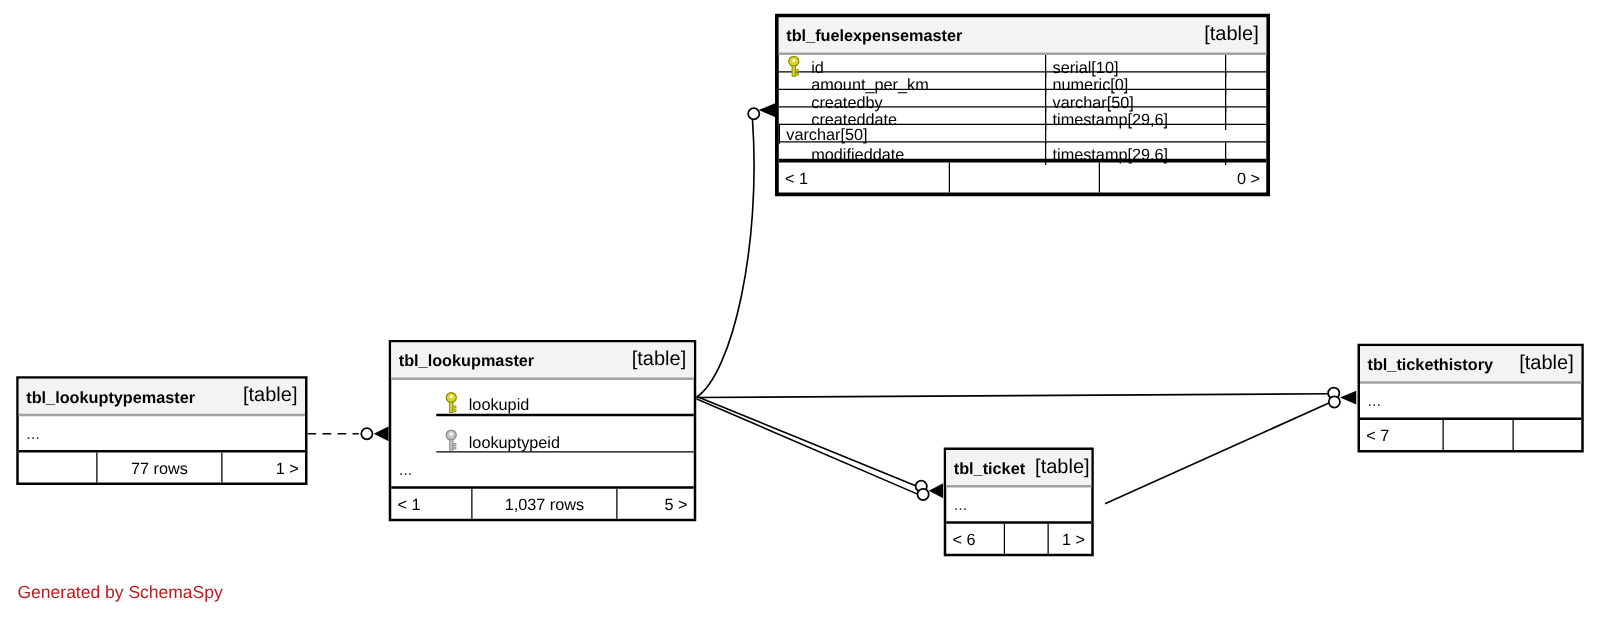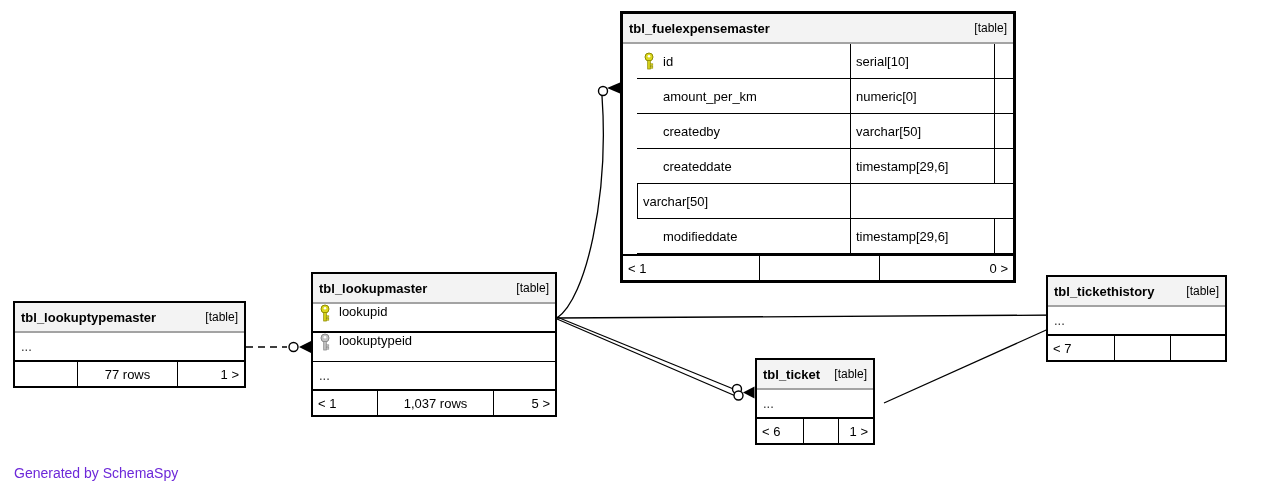--- a/index.html
+++ b/index.html
@@ -11,39 +11,39 @@
   .tbl{
     position:absolute;background:#fff;border:2px solid #000;box-sizing:border-box;
     font-size:13px;
   }
   .tbl.main{border-width:3px;}
   .hdr{
     display:flex;justify-content:space-between;align-items:center;gap:8px;
     background:#f3f3f3;border-bottom:2px solid #a3a3a3;height:28px;padding:0 6px;
     font-weight:bold;white-space:nowrap;
   }
-  .badge{font-weight:normal;font-size:12px;}
+  .badge{font-weight:normal;font-size:16px;}
   .frow{
     display:grid;grid-template-columns:213px 144px 1fr;align-items:stretch;
-    height:35px;border-bottom:1.5px solid #000;box-sizing:border-box;margin-left:14px;
+    height:14px;border-bottom:1.5px solid #000;box-sizing:border-box;
   }
   .frow:last-of-type{border-bottom:none;}
   .cell{display:flex;align-items:center;}
   .cell.name{padding-left:6px;}
   .cell.type,.cell.extra{border-left:1.5px solid #000;padding-left:5px;}
   .keyspot{width:13px;height:18px;margin-right:7px;flex:0 0 13px;}
-  .row29{display:flex;align-items:flex-start;height:29px;border-bottom:1.5px solid #000;box-sizing:border-box;padding-left:6px;}
+  .row29{display:flex;align-items:flex-end;height:29px;border-bottom:1.5px solid #000;box-sizing:border-box;padding-left:6px;margin-left:36px;}
   .erow{display:flex;align-items:center;height:27px;padding-left:6px;color:#333;}
   .foot{
     display:grid;height:26px;border-top:2px solid #000;box-sizing:border-box;align-items:center;
   }
   .foot .fl{padding-left:5px;text-align:left;}
   .foot .fc{border-left:1.5px solid #000;align-self:stretch;display:flex;align-items:center;justify-content:center;}
   .foot .fr{text-align:right;border-left:1.5px solid #000;align-self:stretch;display:flex;align-items:center;justify-content:flex-end;padding-right:5px;}
-  #note{position:absolute;left:14px;top:465px;font-size:14px;color:#6d28d9;}
+  #note{position:absolute;left:14px;top:465px;font-size:14px;color:#b91c1c;}
 </style>
 </head>
 <body>
 
 <svg id="edges" viewBox="0 0 1285 499" xmlns="http://www.w3.org/2000/svg">
   <g stroke="#000" stroke-width="1.3" fill="none">
     <path d="M246 347 H287" stroke-dasharray="7 5"></path>
     <path d="M557 318 C586 299 609 196 602 96"></path>
     <path d="M557 318 L1062.5 315"></path>
     <path d="M884 403 L1064 322"></path>
@@ -180,21 +180,21 @@
     <span class="badge">[table]</span>
   </div>
   <div class="erow">...</div>
   <div class="foot" style="grid-template-columns:46px 35px 1fr;">
     <span class="fl">&lt; 6</span>
     <span class="fc"></span>
     <span class="fr">1 &gt;</span>
   </div>
 </div>
 
-<div class="tbl" style="left:1046px;top:275px;width:181px;">
+<div class="tbl" style="left:1086px;top:275px;width:181px;">
   <div class="hdr">
     <span>tbl_tickethistory</span>
     <span class="badge">[table]</span>
   </div>
   <div class="erow">...</div>
   <div class="foot" style="grid-template-columns:66px 56px 1fr;">
     <span class="fl">&lt; 7</span>
     <span class="fc"></span>
     <span class="fr"></span>
   </div>

